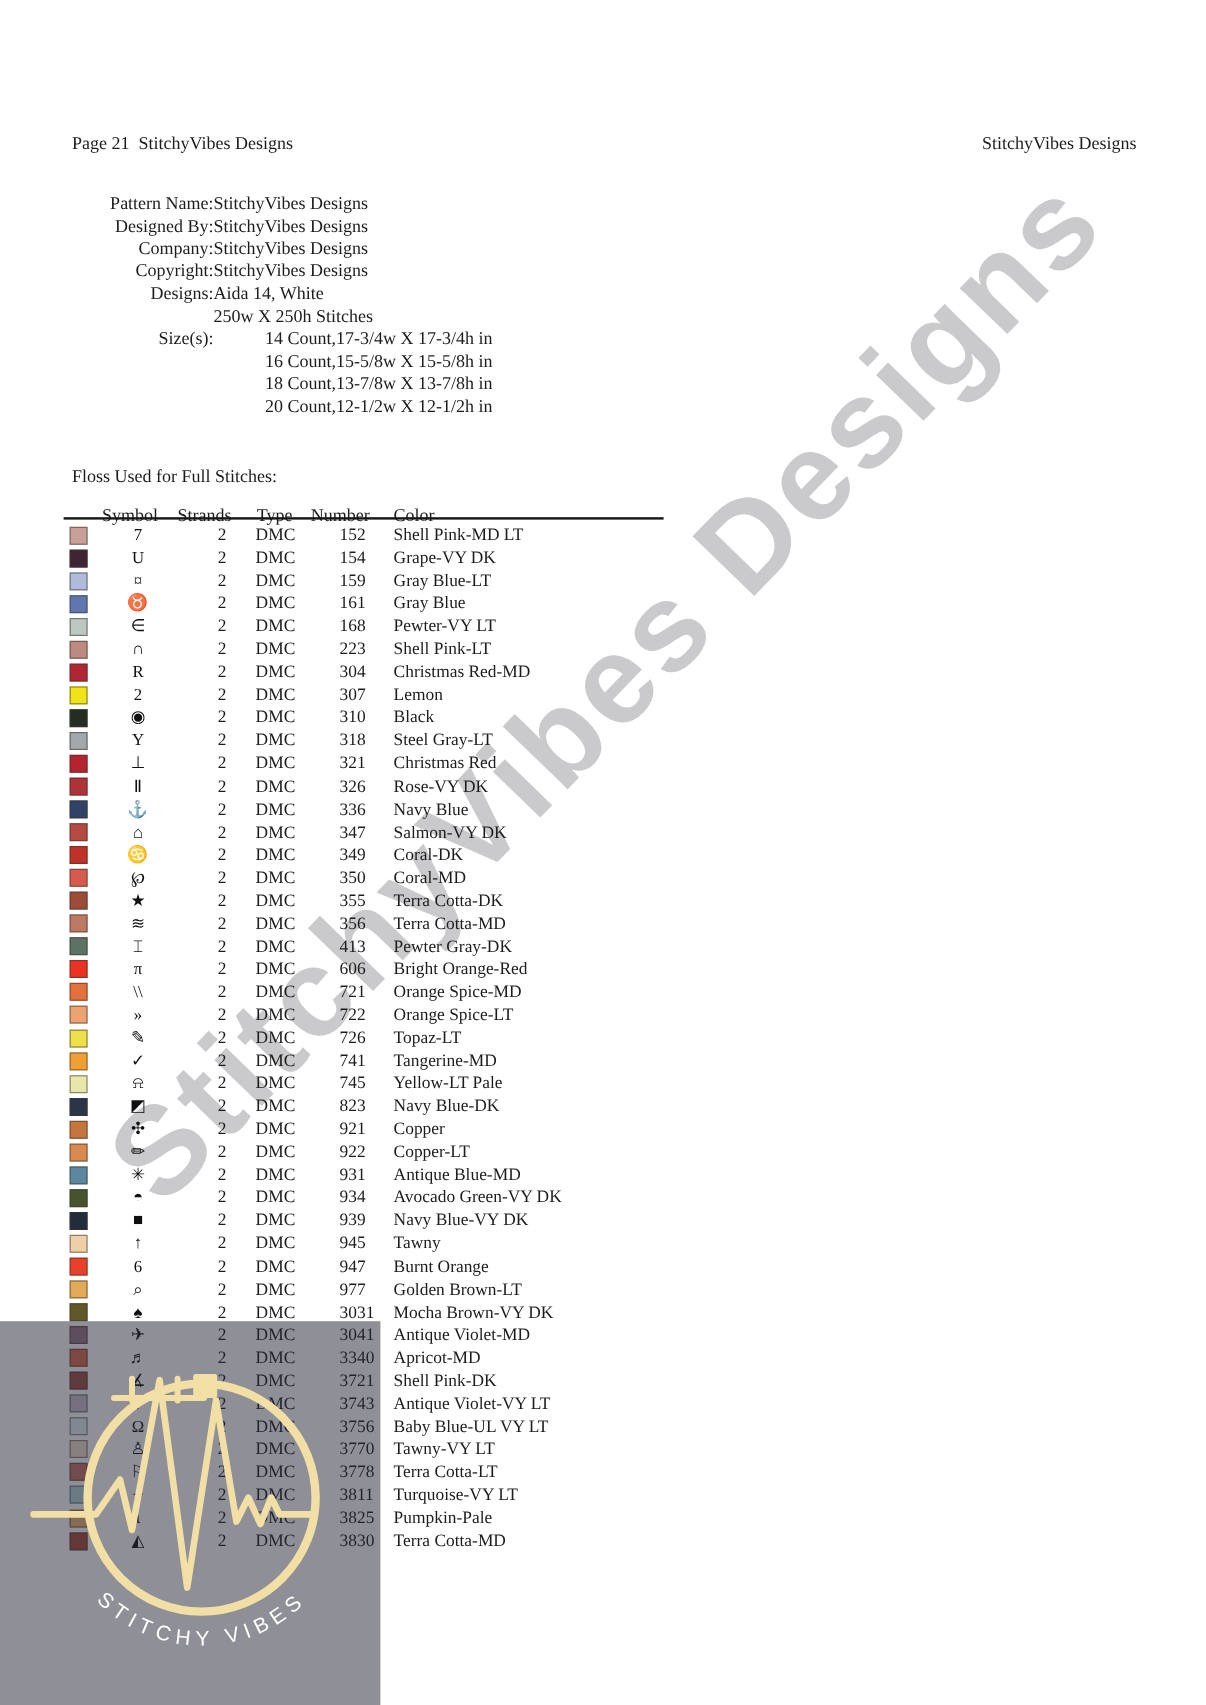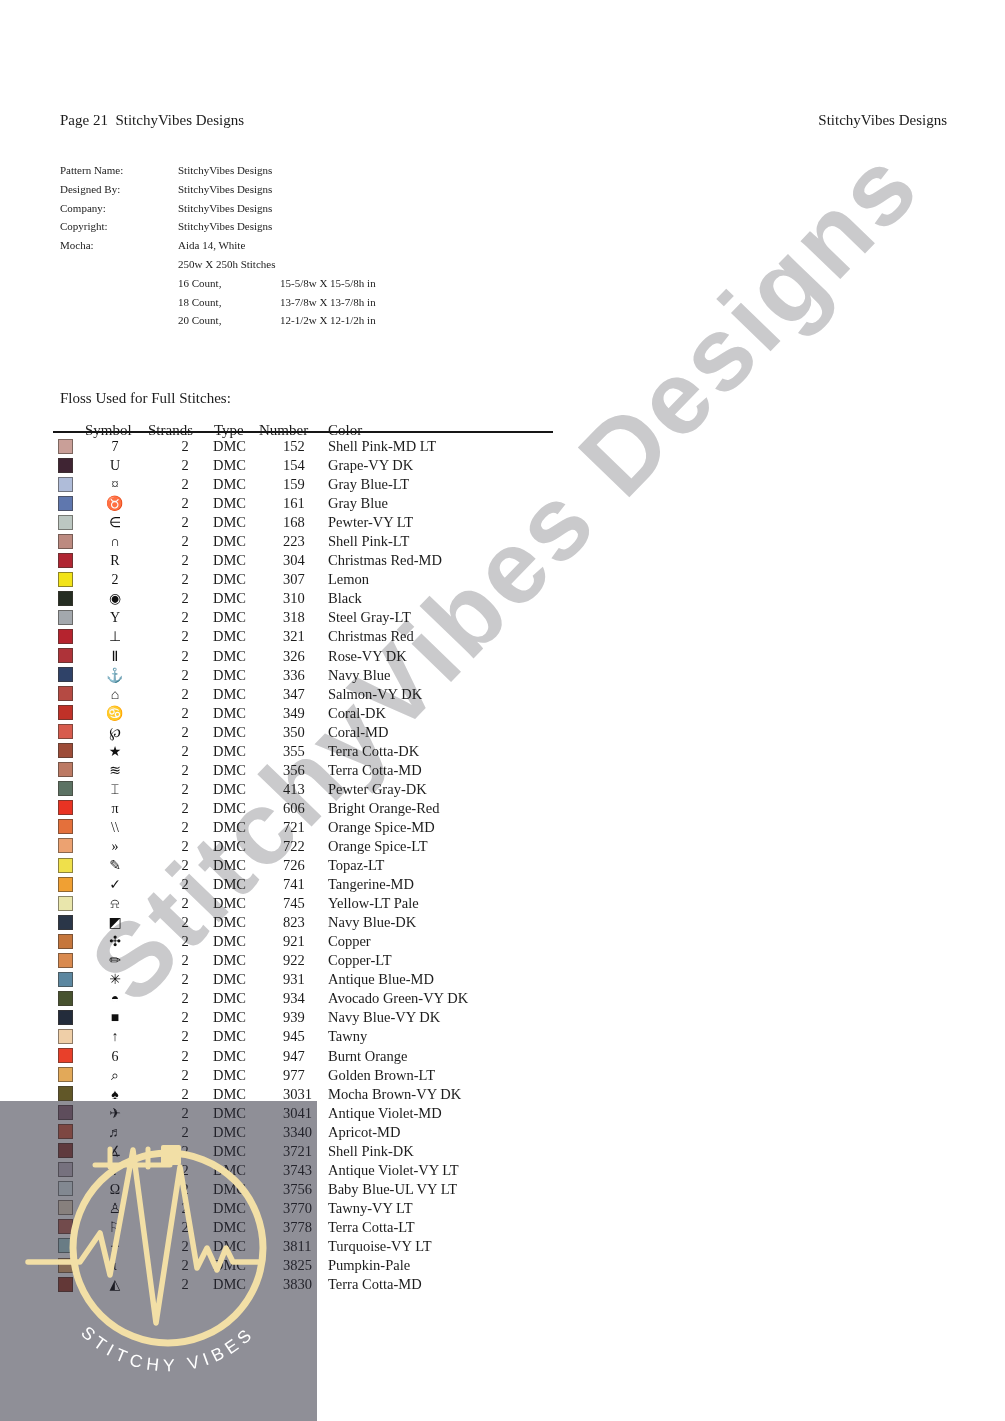--- a/index.html
+++ b/index.html
@@ -13,21 +13,21 @@
     position:absolute; left:505px; top:575px; z-index:1;
     transform:translate(-50%,-50%) rotate(-46deg);
     font-family:"Liberation Sans", sans-serif; font-weight:bold;
     font-size:104px; letter-spacing:4px; color:#cacacc; white-space:nowrap;
   }
   .content{position:absolute; left:0; top:0; width:100%; height:100%; z-index:2;font-family:Liberation Serif, serif;}
   
   .hdr-left{position:absolute; left:60px; top:112px; font-size:15px; white-space:pre;}
   .hdr-right{position:absolute; right:58px; top:112px; font-size:15px;}
   
-  .info{position:absolute; left:60px; top:161px; font-size:11px;}
+  .info{position:absolute; left:60px; top:161px; font-size:15px;text-align:right;}
   .info-row{display:flex; height:18.8px; line-height:18.8px;}
   .info-label{width:118px; flex:0 0 118px;}
   .size-count{display:inline-block; width:102px;}
   
   .floss-title{position:absolute; left:60px; top:390px; font-size:15px;}
   .col-hdr{position:absolute; top:422px; font-size:15px;}
   .hdr-rule{position:absolute; left:53px; top:431px; width:500px; height:2px; background:#161616;}
   .rows{position:absolute; left:0; top:437px; width:620px;}
   .f-row{position:relative; height:19.05px; font-size:14.5px; line-height:19px;}
   .f-row .swatch{position:absolute; left:58px; top:1.5px; width:15px; height:15px; border:1px solid rgba(60,55,50,.55); box-sizing:border-box;}
@@ -63,26 +63,30 @@
         </div>
         <div class="info-row">
           <span class="info-label">Company:</span>
           <span class="info-value">StitchyVibes Designs</span>
         </div>
         <div class="info-row">
           <span class="info-label">Copyright:</span>
           <span class="info-value">StitchyVibes Designs</span>
         </div>
         <div class="info-row">
-          <span class="info-label">Mocha:</span>
+          <span class="info-label">Designs:</span>
           <span class="info-value">Aida 14, White</span>
         </div>
         <div class="info-row">
           <span class="info-label"></span>
           <span class="info-value">250w X 250h Stitches</span>
+        </div>
+        <div class="info-row">
+          <span class="info-label">Size(s):</span>
+          <span class="info-value"><span class="size-count">14 Count,</span><span>17-3/4w X 17-3/4h in</span></span>
         </div>
         <div class="info-row">
           <span class="info-label"></span>
           <span class="info-value"><span class="size-count">16 Count,</span><span>15-5/8w X 15-5/8h in</span></span>
         </div>
         <div class="info-row">
           <span class="info-label"></span>
           <span class="info-value"><span class="size-count">18 Count,</span><span>13-7/8w X 13-7/8h in</span></span>
         </div>
         <div class="info-row">

